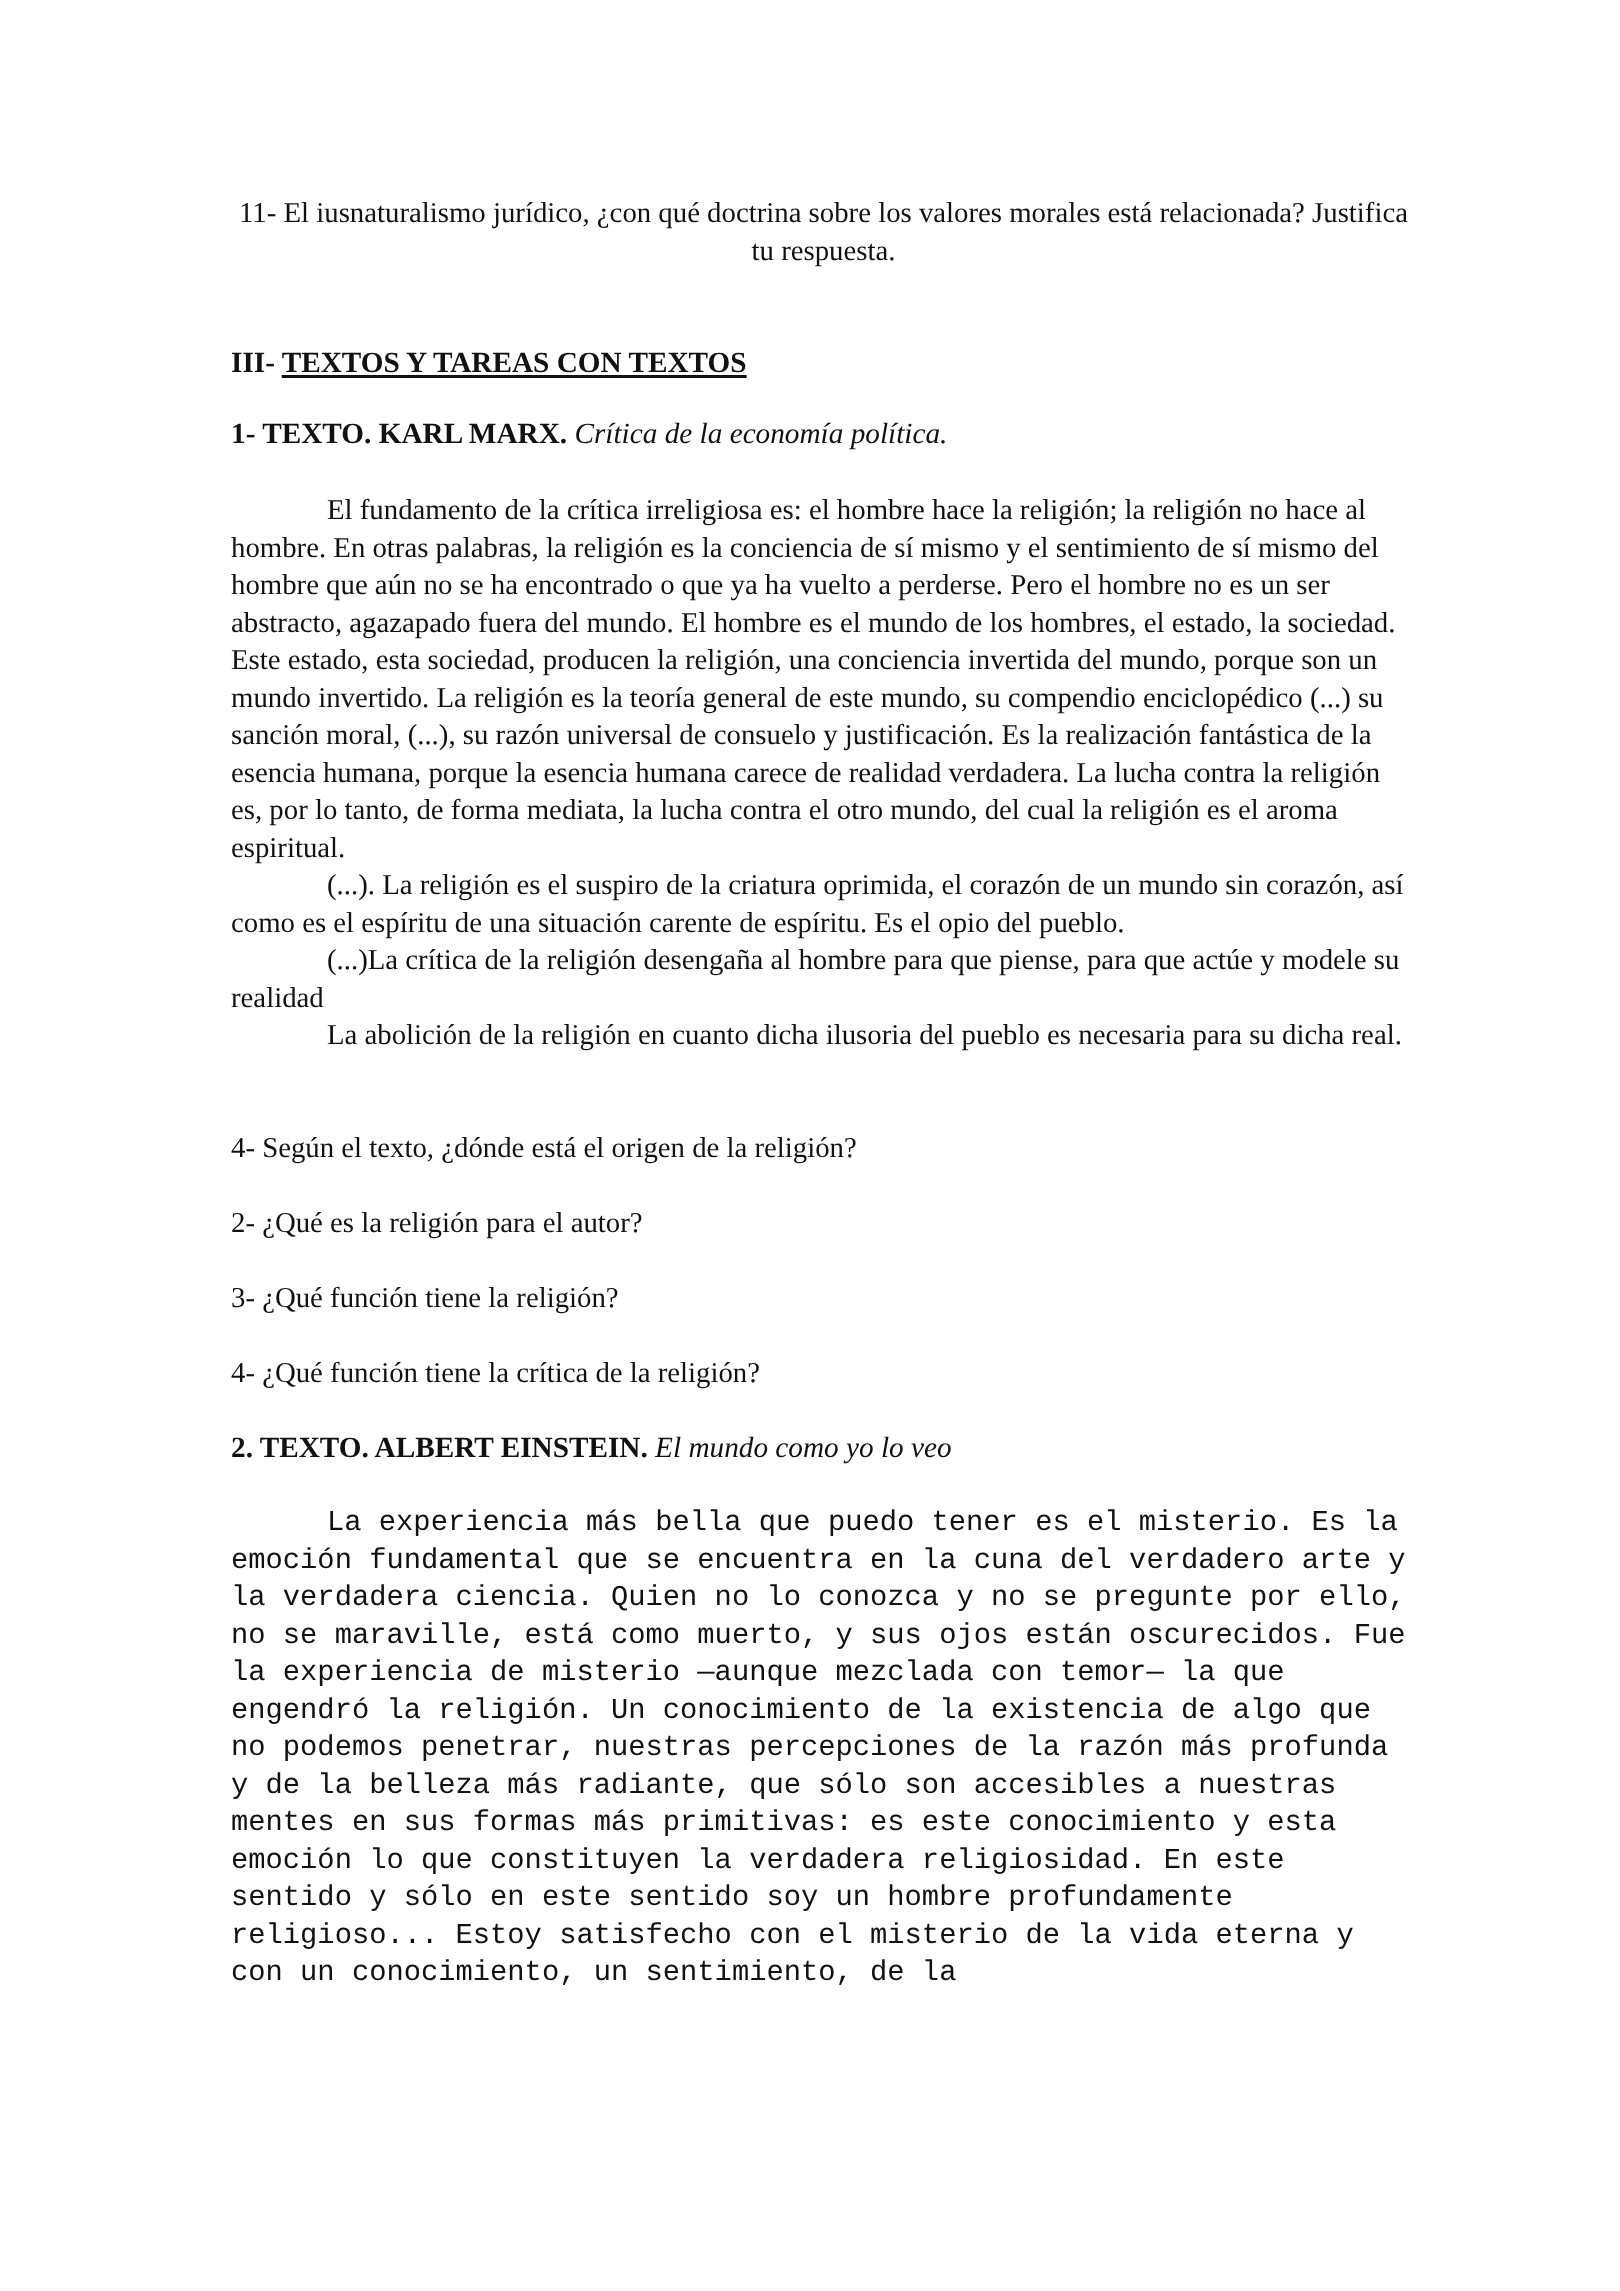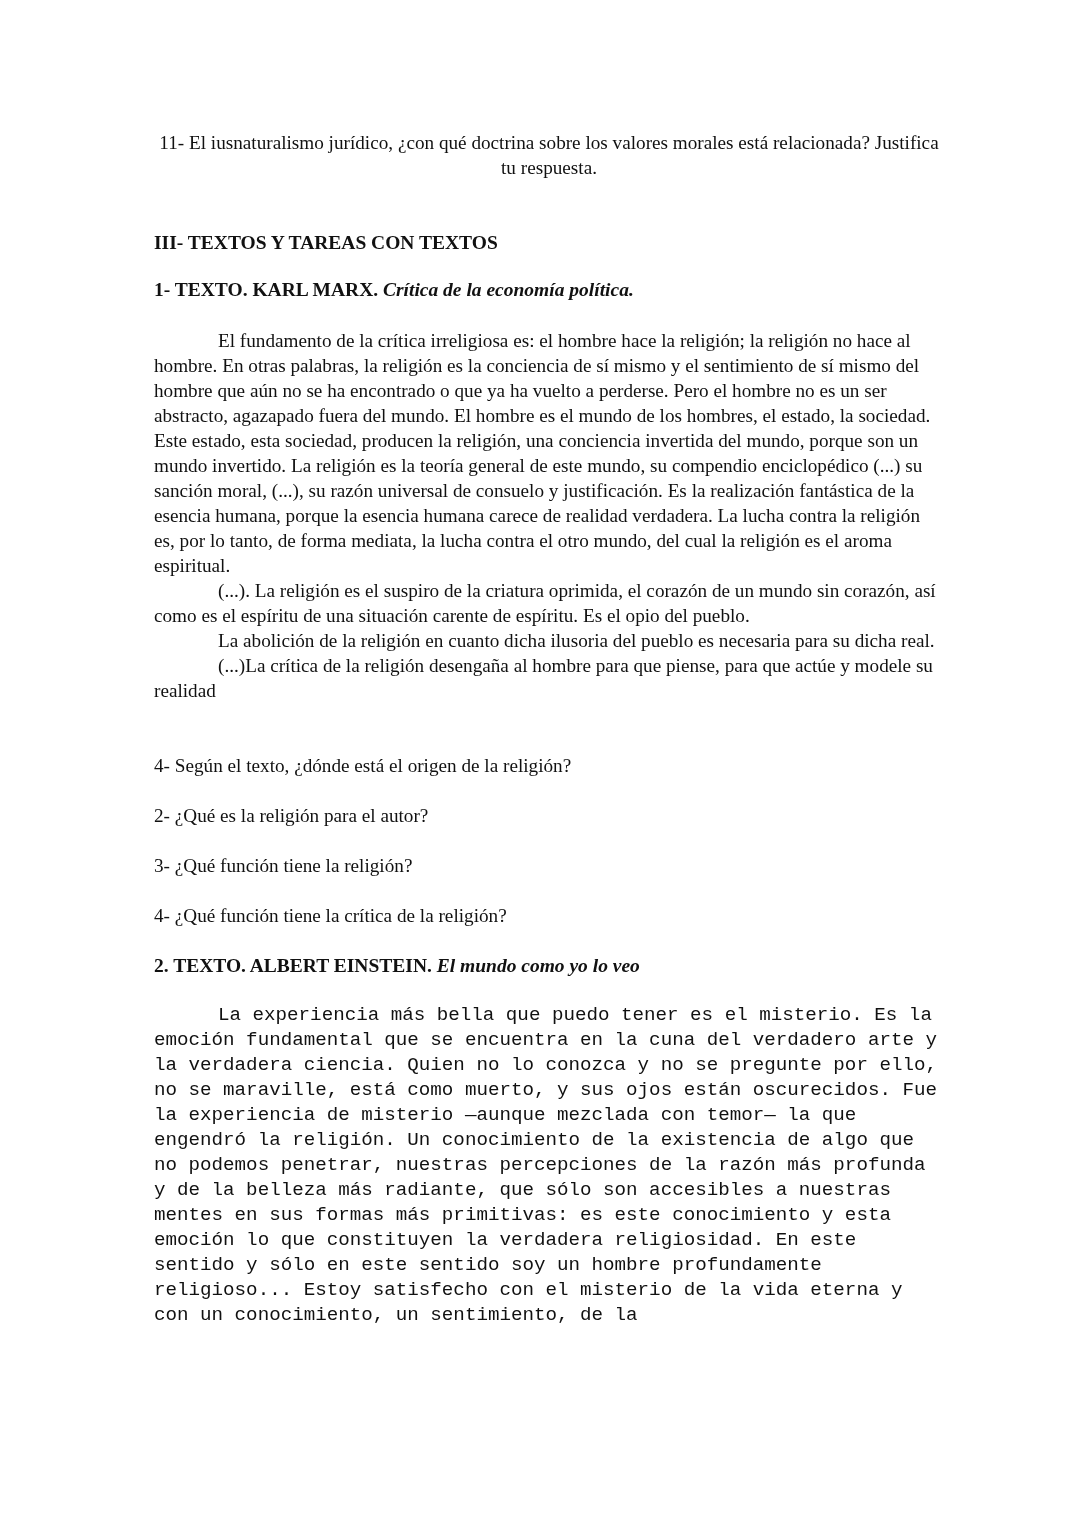--- a/index.html
+++ b/index.html
@@ -24,29 +24,30 @@
       width: 790px;
     }
     p { margin: 0; }
     .question-prev { margin: 0; text-align: center; }
     .section-heading {
       margin-top: 50px;
       font-weight: bold;
       font-size: 19.5px;
     }
     .section-heading .u {
+      text-decoration: underline;
       text-decoration-thickness: 2px;
       text-underline-offset: 2px;
     }
     .text-heading {
       margin-top: 22px;
       font-size: 19.5px;
     }
     .text-heading .b { font-weight: bold; }
-    .text-heading .i { font-style: italic; font-weight: bold; }
+    .text-heading .i { font-style: italic; }
     .excerpt {
       margin-top: 26px;
     }
     .excerpt p {
       text-indent: 64px;
     }
     .questions {
       margin-top: 50px;
     }
     .questions p {
@@ -72,22 +73,22 @@
   </p>
 
   <p class="text-heading">
     <span class="b">1- TEXTO. KARL MARX.</span>
     <span class="i">Crítica de la economía política.</span>
   </p>
 
   <div class="excerpt">
     <p>El fundamento de la crítica irreligiosa es: el hombre hace la religión; la religión no hace al hombre. En otras palabras, la religión es la conciencia de sí mismo y el sentimiento de sí mismo del hombre que aún no se ha encontrado o que ya ha vuelto a perderse. Pero el hombre no es un ser abstracto, agazapado fuera del mundo. El hombre es el mundo de los hombres, el estado, la sociedad. Este estado, esta sociedad, producen la religión, una conciencia invertida del mundo, porque son un mundo invertido. La religión es la teoría general de este mundo, su compendio enciclopédico (...) su sanción moral, (...), su razón universal de consuelo y justificación. Es la realización fantástica de la esencia humana, porque la esencia humana carece de realidad verdadera.  La lucha contra la religión es, por lo tanto, de forma mediata, la lucha contra el otro mundo, del cual la religión es el aroma espiritual.</p>
     <p>(...). La religión es el suspiro de la criatura oprimida, el corazón de un mundo sin corazón, así como es el espíritu de una situación carente de espíritu. Es el opio del pueblo.</p>
+    <p>(...)La crítica de la religión desengaña al hombre para que piense, para que actúe y modele su realidad</p>
     <p>La abolición de la religión en cuanto dicha ilusoria del pueblo es necesaria para su dicha real.</p>
-    <p>(...)La crítica de la religión desengaña al hombre para que piense, para que actúe y modele su realidad</p>
   </div>
 
   <div class="questions">
     <p>4- Según el texto, ¿dónde está el origen de la religión?</p>
     <p>2- ¿Qué es la religión para el autor?</p>
     <p>3- ¿Qué función tiene la religión?</p>
     <p>4- ¿Qué función tiene la crítica de la religión?</p>
   </div>
 
   <p class="text-heading text-heading-2">

